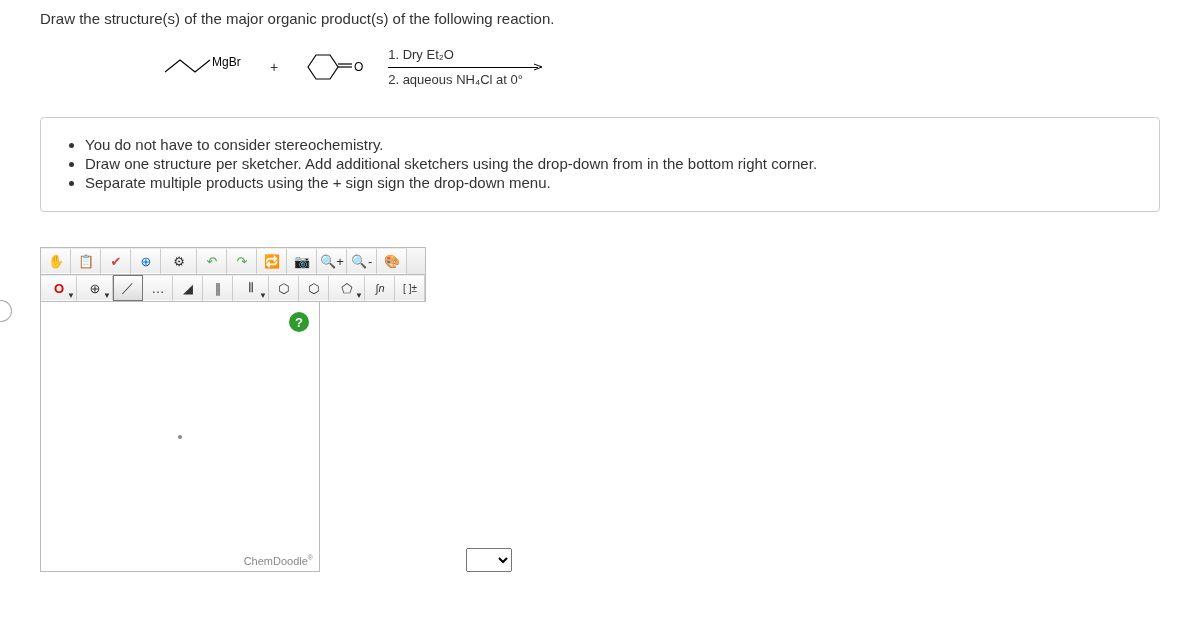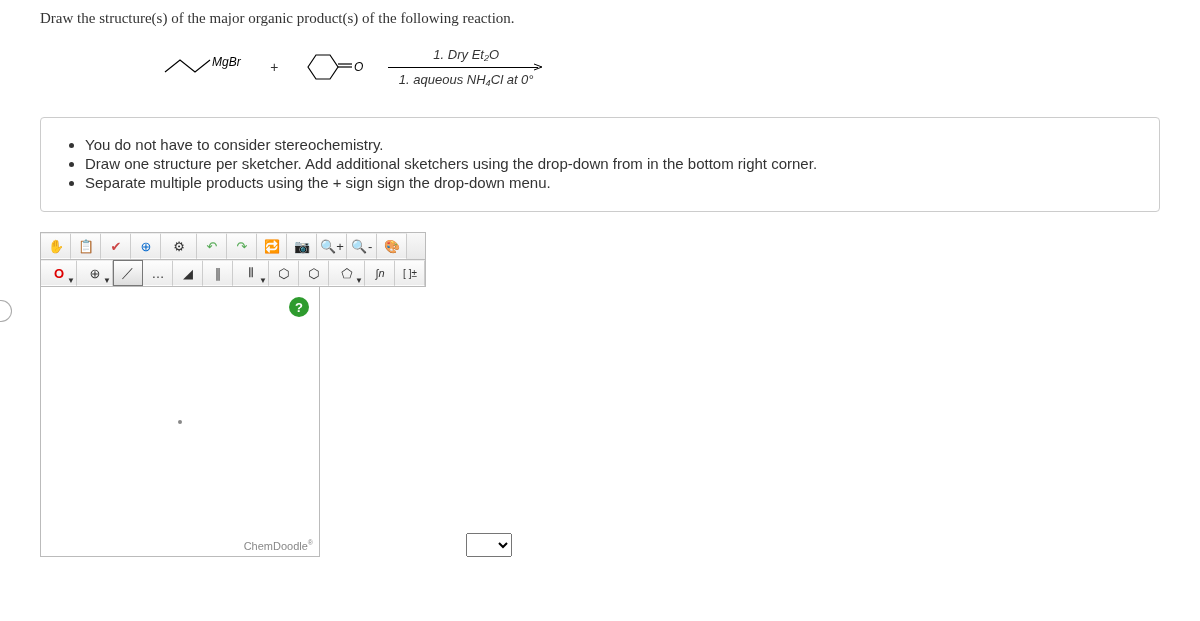--- a/index.html
+++ b/index.html
@@ -7,56 +7,54 @@
       font-family: Arial, Helvetica, sans-serif;
       font-size: 14px;
       color: #333;
       background: #fff;
       padding: 10px 40px;
       width: 1200px;
     }
     .question-text {
       font-size: 15px;
       margin-bottom: 20px;
-      font-family: Liberation Serif, serif;
     }
     .reaction-row {
       display: flex;
       align-items: center;
       gap: 20px;
       margin-left: 120px;
       margin-bottom: 30px;
-      font-style: italic;
     }
     .reagent-svg { display: inline-block; }
     .plus { font-size: 14px; }
     .conditions {
       display: flex;
       flex-direction: column;
-      align-items: center;
+      align-items: flex-start;
       font-size: 13px;
     }
     .cond-line {
       border-top: 1px solid #000;
       width: 150px;
       margin: 2px 0;
     }
     .arrow-tip {
       display: inline-block;
       margin-left: -4px;
     }
     .arrow-wrap {
       display: flex;
       align-items: center;
     }
     .instructions-box {
       border: 1px solid #ccc;
       border-radius: 4px;
       padding: 18px 24px;
-      margin-bottom: 20px;
+      margin-bottom: 35px;
     }
     .instructions-box ul {
       list-style: disc;
       padding-left: 20px;
     }
     .instructions-box li {
       margin-bottom: 2px;
       font-size: 15px;
     }
     .sketcher-wrap {
@@ -181,21 +179,21 @@
     <text x="56" y="22" font-size="12">O</text>
   </svg>
   <div class="conditions">
     <div>1. Dry Et₂O</div>
     <div class="arrow-wrap">
       <div class="cond-line"></div>
       <svg width="10" height="10" class="arrow-tip">
         <polyline points="0,2 8,5 0,8" stroke="#000" fill="none" stroke-width="1"></polyline>
       </svg>
     </div>
-    <div>1. aqueous NH₄Cl at 0°</div>
+    <div>2. aqueous NH₄Cl at 0°</div>
   </div>
 </div>
 
 <div class="instructions-box">
   <ul>
     <li>You do not have to consider stereochemistry.</li>
     <li>Draw one structure per sketcher. Add additional sketchers using the drop-down from in the bottom right corner.</li>
     <li>Separate multiple products using the + sign sign the drop-down menu.</li>
   </ul>
 </div>

